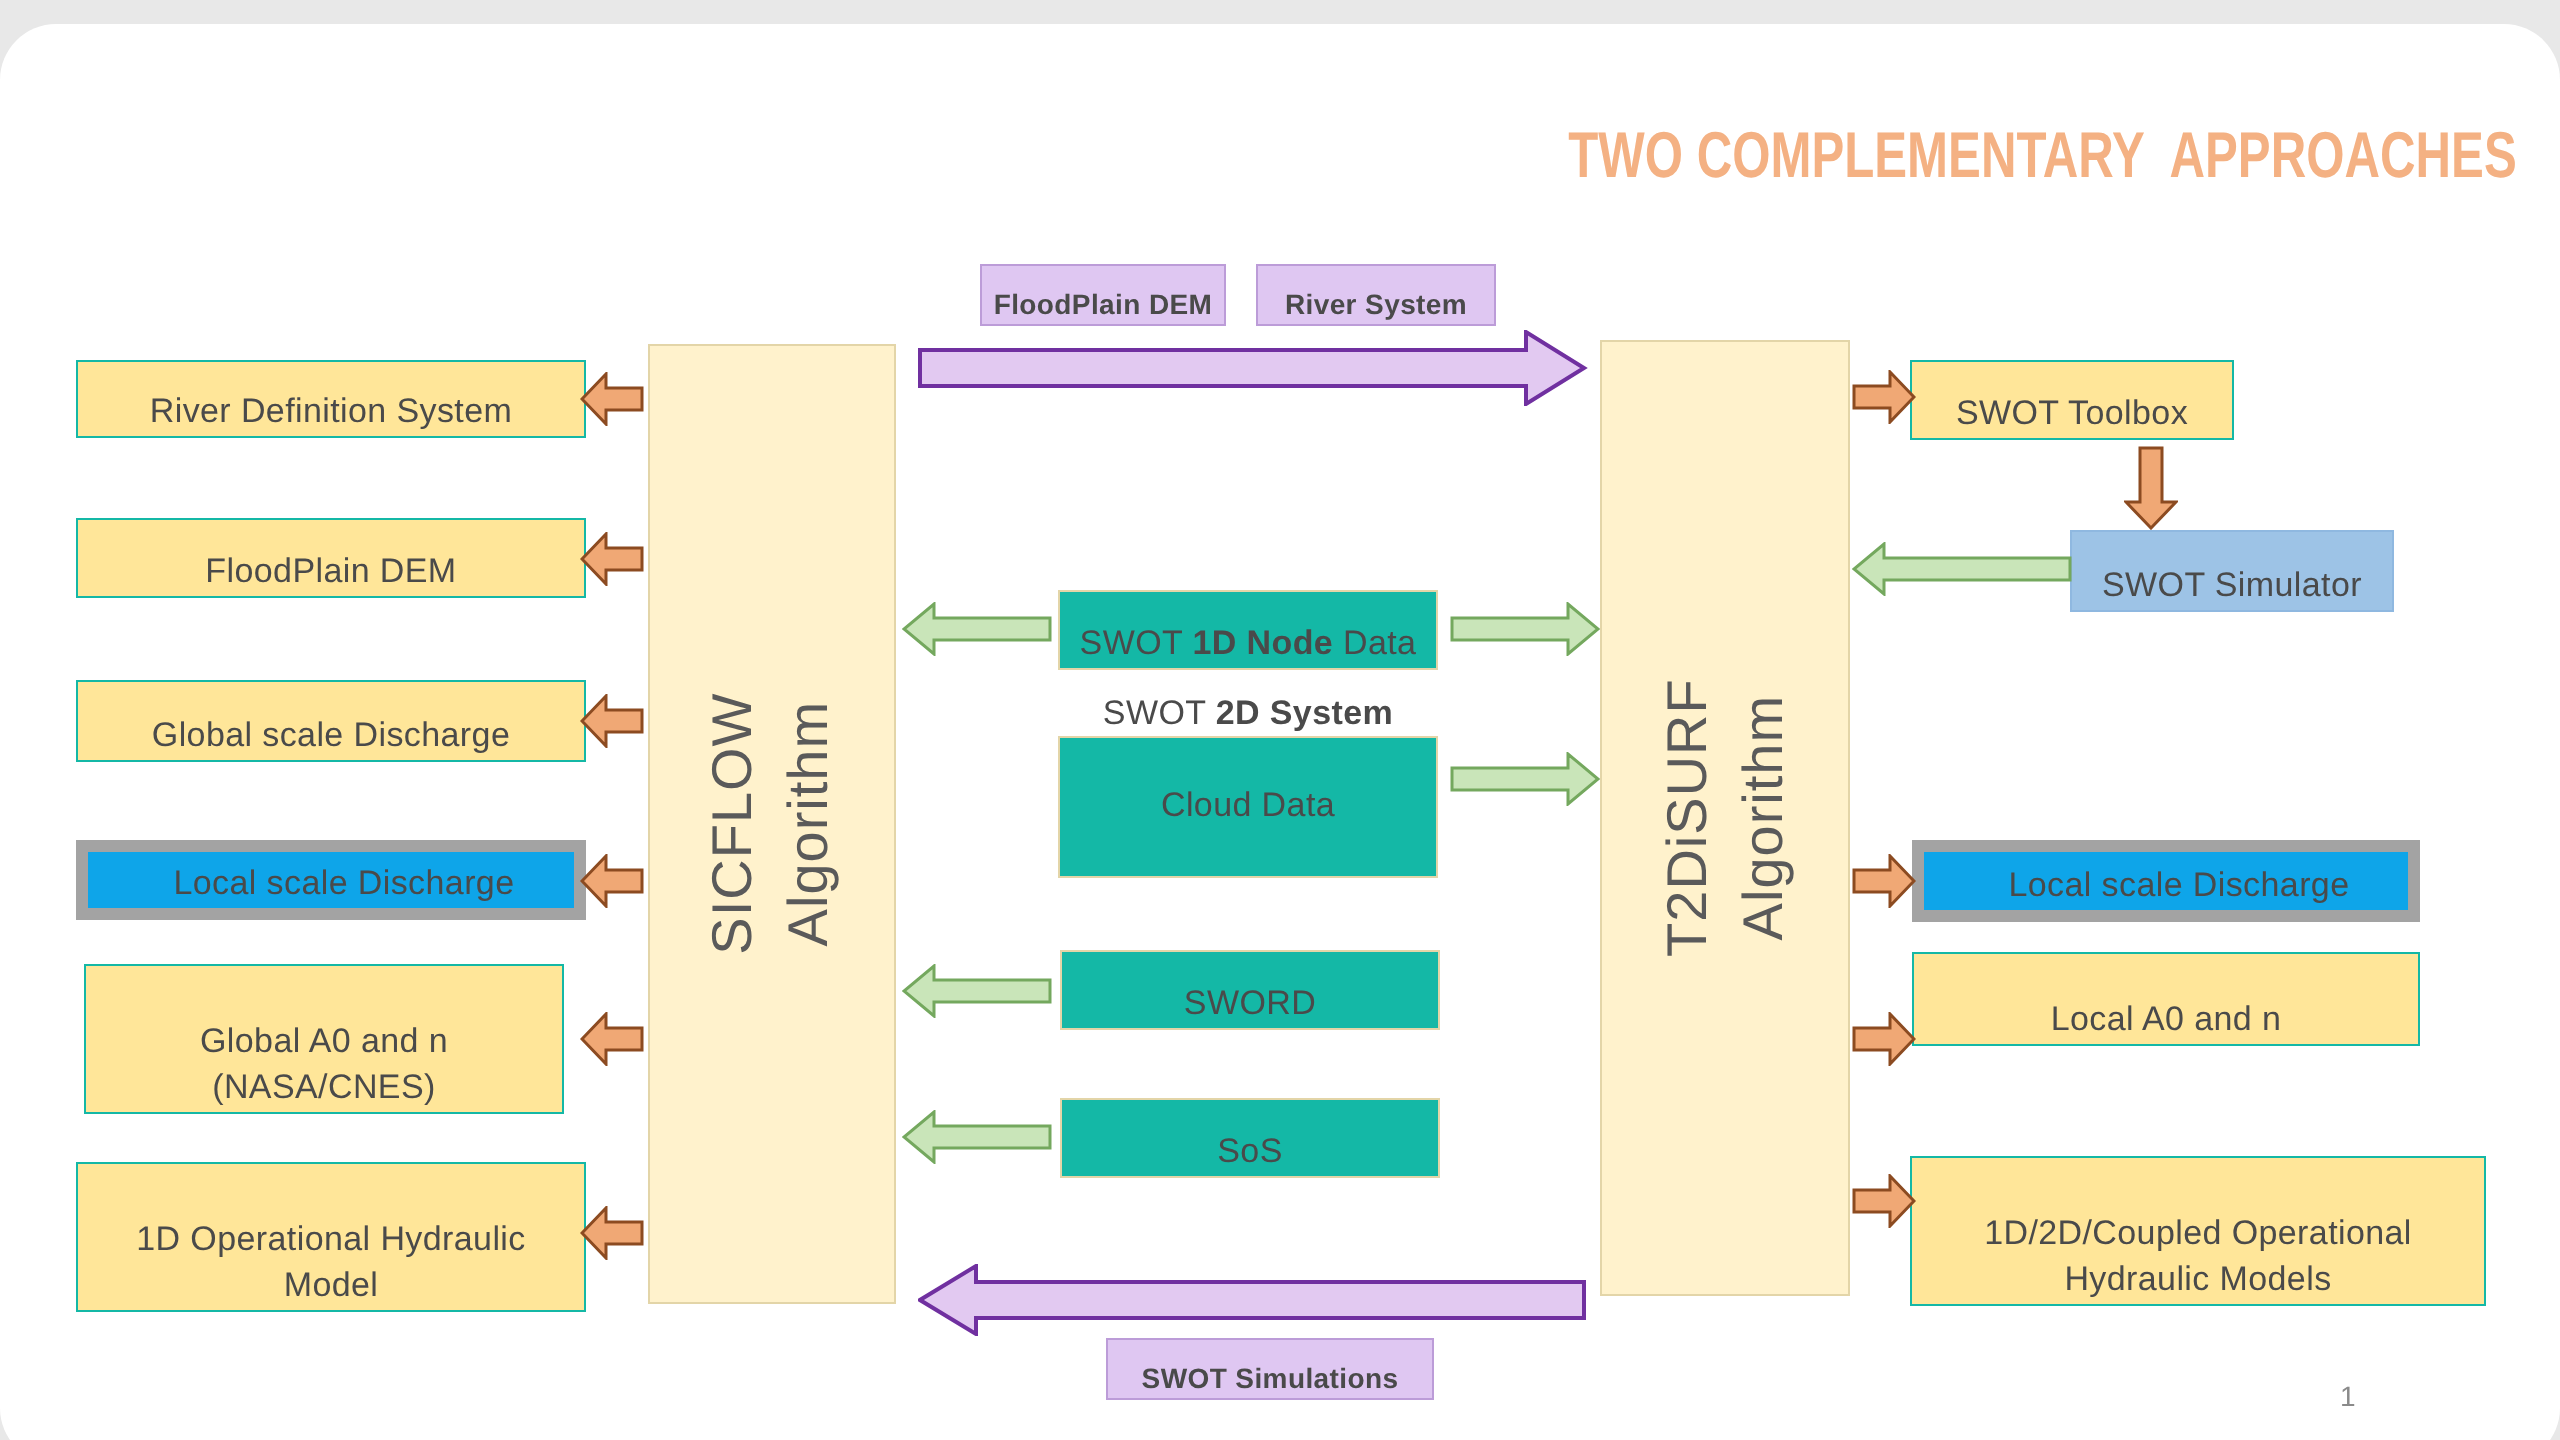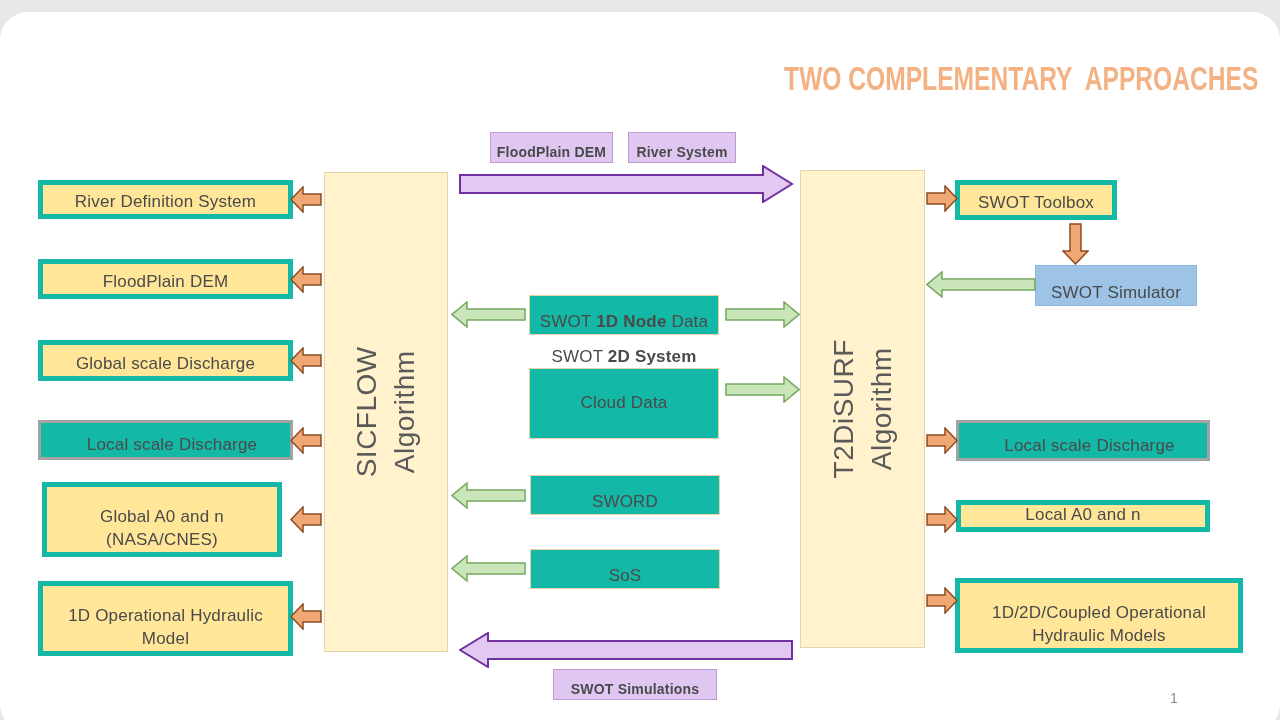--- a/index.html
+++ b/index.html
@@ -29,23 +29,23 @@
     display: flex;
     align-items: flex-end;
     justify-content: center;
     text-align: center;
     font-size: 17px;
     color: #4a4a4a;
     white-space: pre-line;
     line-height: 1.35;
     letter-spacing: 0.2px;
   }
-  .yellow { background: #FFE699; border: 5px solid #14b8a6; }
+  .yellow { background: #FFE699; border: 1px solid #14b8a6; }
   .cream  { background: #14b8a6; border: 1px solid #E3D5A8; }
-  .gray   { background: #14b8a6; border: 3px solid #a3a3a3; padding-left: 13px; }
+  .gray   { background: #0ea5e9; border: 6px solid #a3a3a3; padding-left: 13px; }
   .blue   { background: #9DC3E6; border: 1px solid #8FB8E0; }
   .plabel {
     background: #DFC7F2; border: 1px solid #BC9CD8;
     font-weight: bold; font-size: 14px; color: #4a4a4a;
     white-space: pre;
   }
   .col {
     position: absolute;
     background: #FFF2CC; border: 1px solid #E3D5A8;
     display: flex; align-items: center; justify-content: center;
@@ -124,21 +124,21 @@
   </div>
 
   <div class="col" style="left:800px;top:158px;width:125px;height:478px">
     <div class="vtext">T2DiSURF
 Algorithm</div>
   </div>
 
   <div class="box plabel" style="left:490px;top:120px;width:123px;height:31px">
     <span>FloodPlain DEM</span>
   </div>
-  <div class="box plabel" style="left:628px;top:120px;width:108px;height:31px">
+  <div class="box plabel" style="left:628px;top:120px;width:120px;height:31px">
     <span>River System</span>
   </div>
 
   <svg class="arrow" style="left:459px;top:153px" width="335" height="38">
     <polygon class="purple" points="1,10 304,10 304,1 333,19 304,37 304,28 1,28"></polygon>
   </svg>
 
   <div class="box cream" style="left:529px;top:283px;width:190px;height:40px">
     <div><span>SWOT </span><b>1D Node</b><span> Data</span></div>
   </div>
@@ -176,21 +176,21 @@
 
   <div class="box yellow" style="left:955px;top:168px;width:162px;height:40px">
     <span>SWOT Toolbox</span>
   </div>
   <div class="box blue" style="left:1035px;top:253px;width:162px;height:41px">
     <span>SWOT Simulator</span>
   </div>
   <div class="box gray" style="left:956px;top:408px;width:254px;height:41px">
     <span>Local scale Discharge</span>
   </div>
-  <div class="box yellow" style="left:956px;top:488px;width:254px;height:32px">
+  <div class="box yellow" style="left:956px;top:464px;width:254px;height:47px">
     <span>Local A0 and n</span>
   </div>
   <div class="box yellow" style="left:955px;top:566px;width:288px;height:75px">
     <span>1D/2D/Coupled Operational
 Hydraulic Models</span>
   </div>
 
   <svg class="arrow" style="left:926px;top:173px" width="32" height="27">
       <polygon class="orange" points="1,8 19,8 19,1 31,13.5 19,26 19,19 1,19"></polygon>
     </svg>

